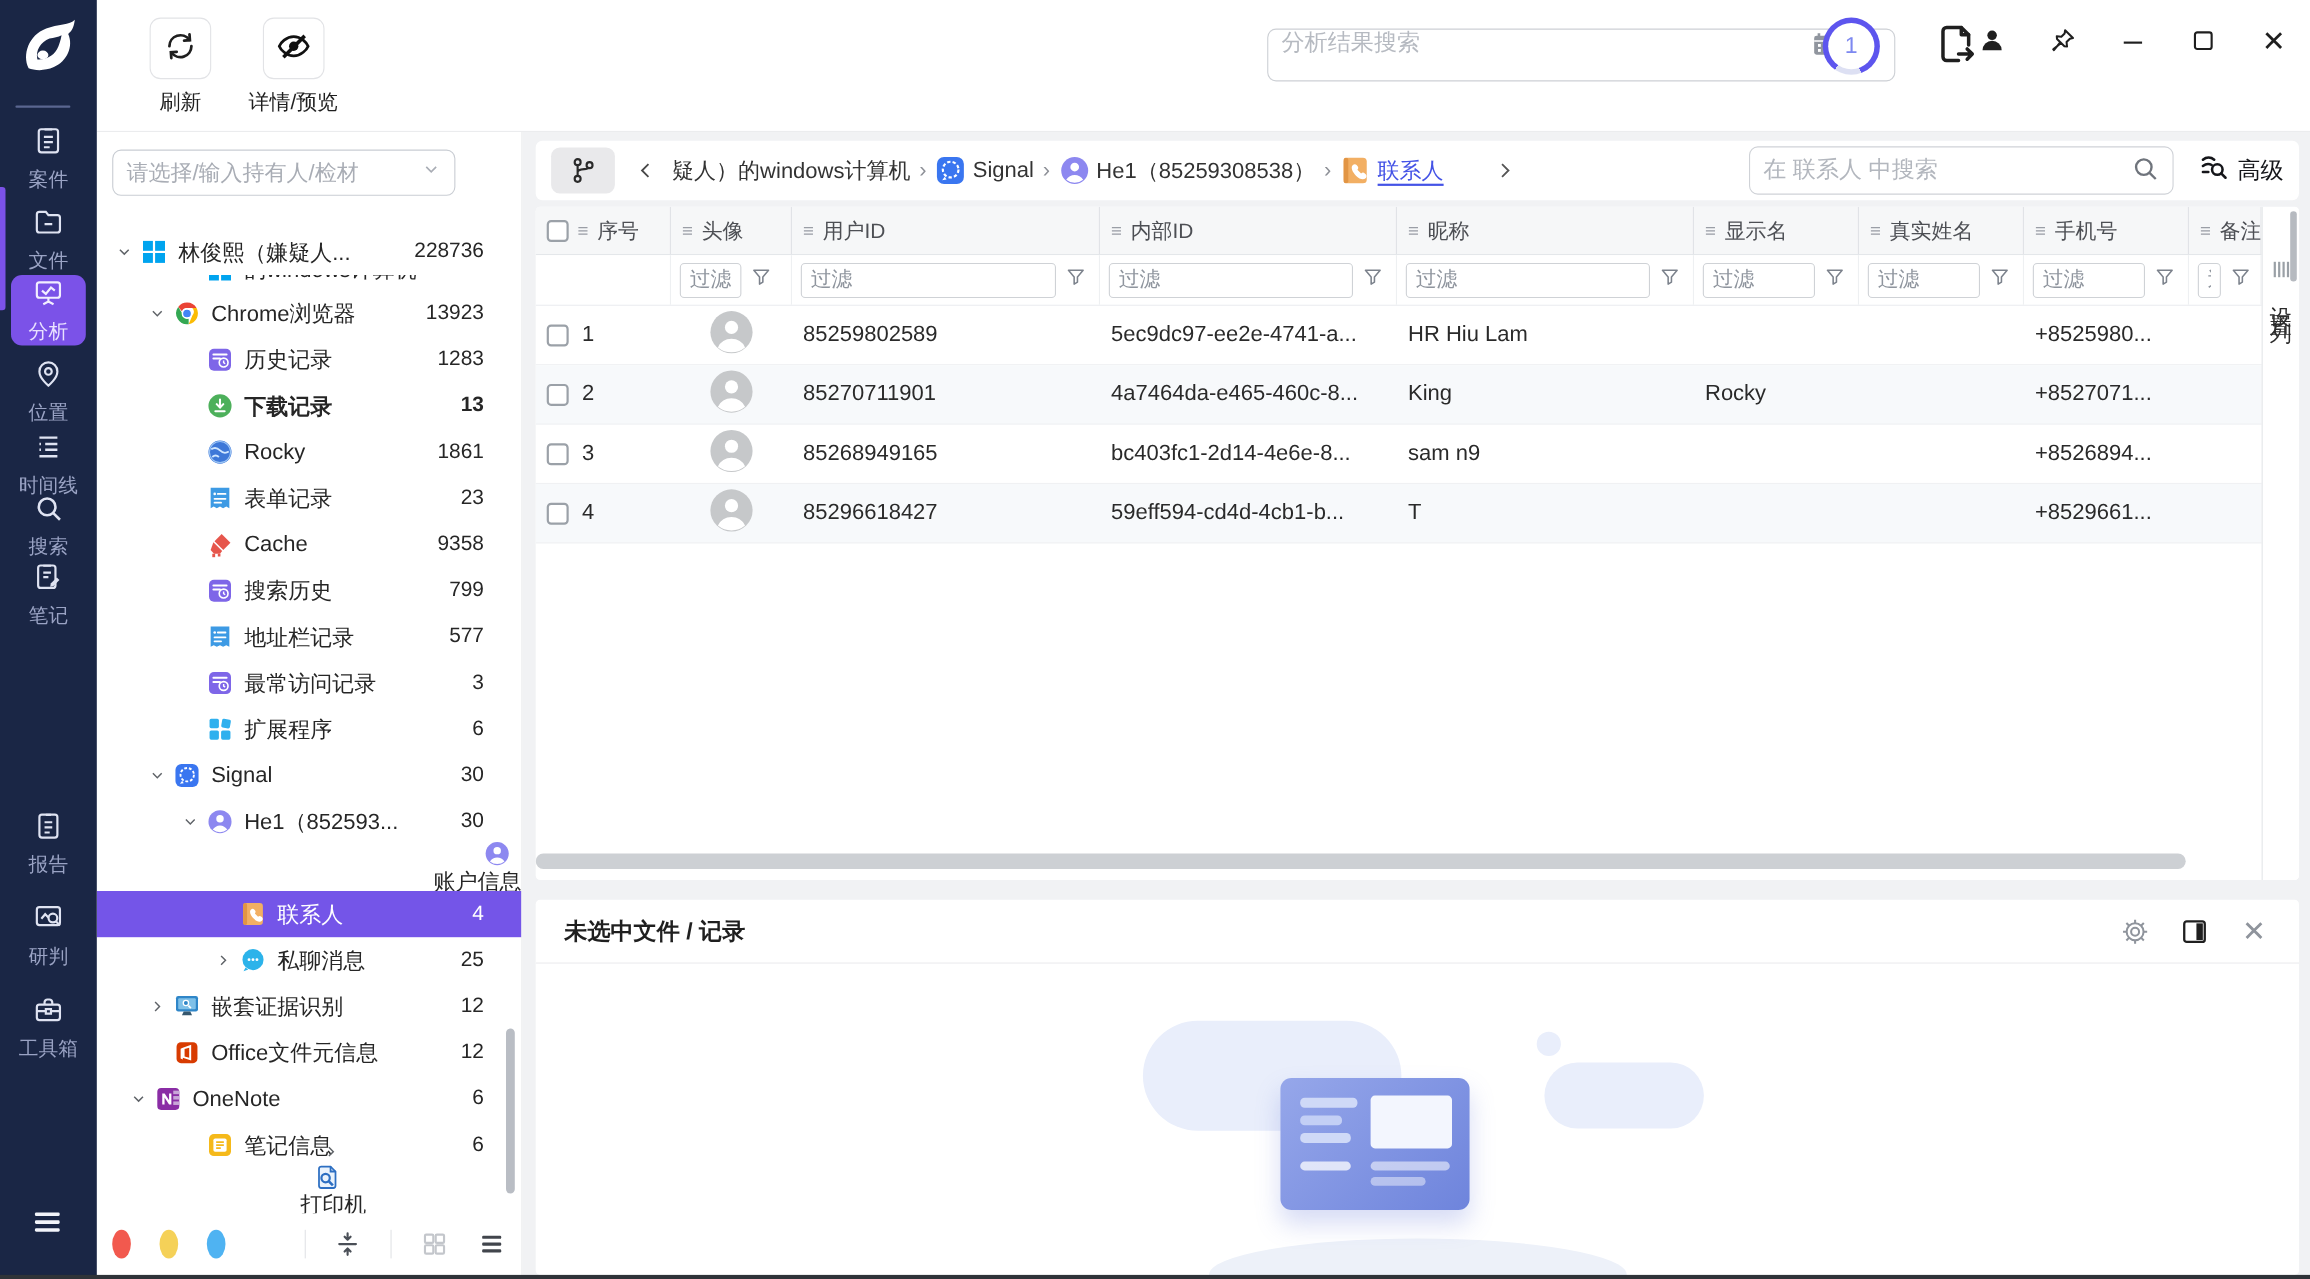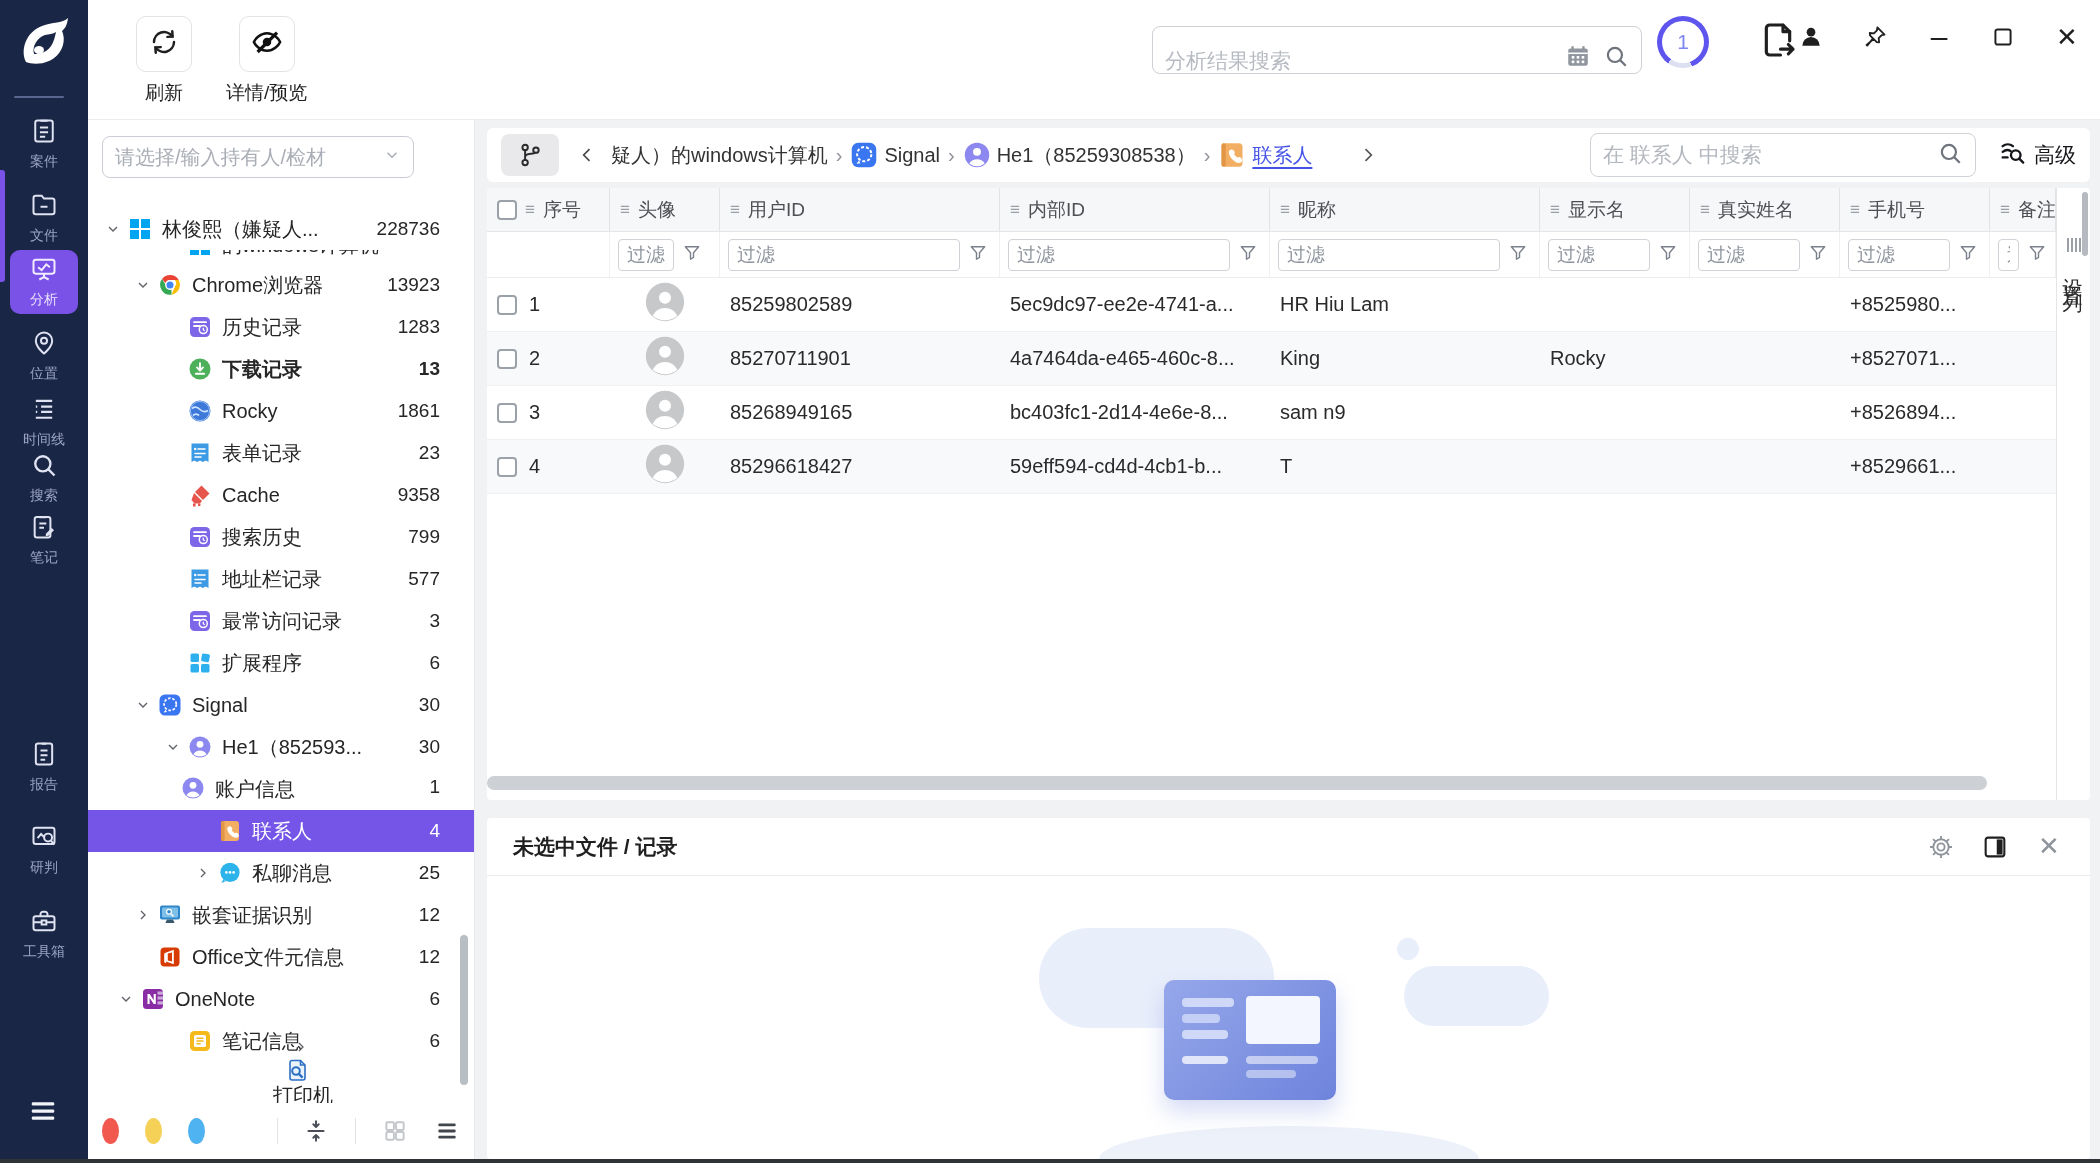--- a/index.html
+++ b/index.html
@@ -6,21 +6,21 @@
   html,body { width:2100px; height:1163px; overflow:hidden; }
   body { font-family:"Liberation Sans","DejaVu Sans",sans-serif; background:#ffffff; position:relative; color:#262626; }
 
   
   .sidebar { position:absolute; left:0; top:0; width:88px; height:1163px; background:#1a2645; z-index:5; }
   .logo { position:absolute; left:12px; top:12px; width:64px; height:64px; }
   .logo svg { width:64px; height:64px; }
   .logo-divider { position:absolute; left:14px; top:96px; width:50px; height:2px; background:#5a6690; border-radius:1px; }
   .accent-sliver { position:absolute; left:0; top:170px; width:5px; height:112px; background:#7b52e8; border-radius:0 3px 3px 0; z-index:6; }
   .snav { position:absolute; left:10px; width:68px; height:64px; display:flex; flex-direction:column; align-items:center; justify-content:center; gap:4px; color:#dfe3f2; border-radius:10px; cursor:pointer; }
-  .snav .slabel { font-size:14px; color:#9aa3c4; white-space:nowrap; }
+  .snav .slabel { font-size:18px; color:#9aa3c4; white-space:nowrap; }
   .snav svg { width:28px; height:28px; }
   .snav.active { background:#7b52e8; color:#f2eeff; }
   .snav.active .slabel { color:#e9e2ff; }
   .hamburger { position:absolute; left:24px; top:1096px; width:40px; height:34px; color:#f2f4fa; cursor:pointer; }
   .hamburger svg { width:38px; height:30px; }
 
   
   .treepanel { position:absolute; left:88px; top:120px; width:387px; bottom:0; background:#fff; border-right:1px solid #e8e9ec; z-index:3; }
   .picker { position:absolute; left:14px; top:16px; width:312px; height:42px; border:1px solid #c9cdd3; border-radius:8px; display:flex; align-items:center; padding:0 12px; color:#a9adb5; font-size:20px; background:#fff; cursor:pointer; }
   .picker .ptext { flex:1; white-space:nowrap; overflow:hidden; }
@@ -43,21 +43,21 @@
   .vdiv { width:1px; height:26px; background:#e1e3e6; }
   .ficon { width:26px; height:26px; cursor:pointer; }
   .ficon svg { width:26px; height:26px; }
 
   
   .topbar { position:absolute; left:88px; top:0; right:0; height:120px; background:#fff; border-bottom:1px solid #ebecee; z-index:4; }
   .toolbtn { position:absolute; top:16px; display:flex; flex-direction:column; align-items:center; cursor:pointer; }
   .toolbtn .tbox { width:56px; height:56px; border:1px solid #e2e3e6; border-radius:10px; display:flex; align-items:center; justify-content:center; background:#fff; }
   .toolbtn .tbox svg { width:30px; height:30px; }
   .toolbtn .tname { margin-top:8px; font-size:19px; color:#1f1f1f; white-space:nowrap; }
-  .topsearch { position:absolute; left:1064px; top:26px; width:490px; height:48px; border:1px solid #cdd0d5; border-radius:8px; display:flex; align-items:flex-end; padding:0 12px; gap:12px; }
+  .topsearch { position:absolute; left:1064px; top:26px; width:571px; height:48px; border:1px solid #cdd0d5; border-radius:8px; display:flex; align-items:flex-start; padding:0 12px; gap:12px; }
   .topsearch input { border:none; outline:none; flex:1; font-size:21px; color:#333; font-family:inherit; background:transparent; }
   .topsearch input::placeholder { color:#b6bac1; }
   .topsearch svg { width:26px; height:26px; flex:none; cursor:pointer; }
   .ring { position:absolute; left:1569px; top:16px; width:52px; height:52px; border-radius:50%; background:conic-gradient(from 215deg, #5d55ee 0deg 305deg, #dde0f3 305deg 360deg); display:flex; align-items:center; justify-content:center; cursor:pointer; }
   .ring .hole { width:42px; height:42px; border-radius:50%; background:#fff; display:flex; align-items:center; justify-content:center; font-size:21px; color:#7d88f0; }
   .titlebar-icons { position:absolute; right:18px; top:22px; display:flex; align-items:center; gap:34px; }
   .titlebar-icons .wicon { width:30px; height:30px; display:flex; align-items:center; justify-content:center; cursor:pointer; color:#1f1f1f; }
   .titlebar-icons .wicon svg { width:26px; height:26px; }
   .export-btn { position:absolute; left:1670px; top:20px; width:44px; height:44px; cursor:pointer; }
   .export-btn svg { width:40px; height:40px; }
@@ -523,21 +523,21 @@
               <circle cx="12" cy="12" r="10.5" fill="#8d88f0"></circle>
               <circle cx="12" cy="9.3" r="3.4" fill="#fff"></circle>
               <path d="M5.4 19.2a7.8 7.8 0 0 1 13.2 0 10.4 10.4 0 0 1-13.2 0z" fill="#fff"></path>
             </svg>
           </span>
           <span class="tlabel">He1（852593...</span>
           <span class="tcount">30</span>
         </div>
       </div>
       <div class="trow">
-        <div class="" style="display: flex; align-items: flex-start; width: 100%; padding-left: 67px;">
+        <div class="" style="display: flex; align-items: flex-end; width: 100%; padding-left: 104px; flex-direction: column;">
           <span class="chev"></span>
           <span class="ticon">
             <svg viewBox="0 0 24 24">
               <circle cx="12" cy="12" r="10.5" fill="#8d88f0"></circle>
               <circle cx="12" cy="9.3" r="3.4" fill="#fff"></circle>
               <path d="M5.4 19.2a7.8 7.8 0 0 1 13.2 0 10.4 10.4 0 0 1-13.2 0z" fill="#fff"></path>
             </svg>
           </span>
           <span class="tlabel">账户信息</span>
           <span class="tcount">1</span>

